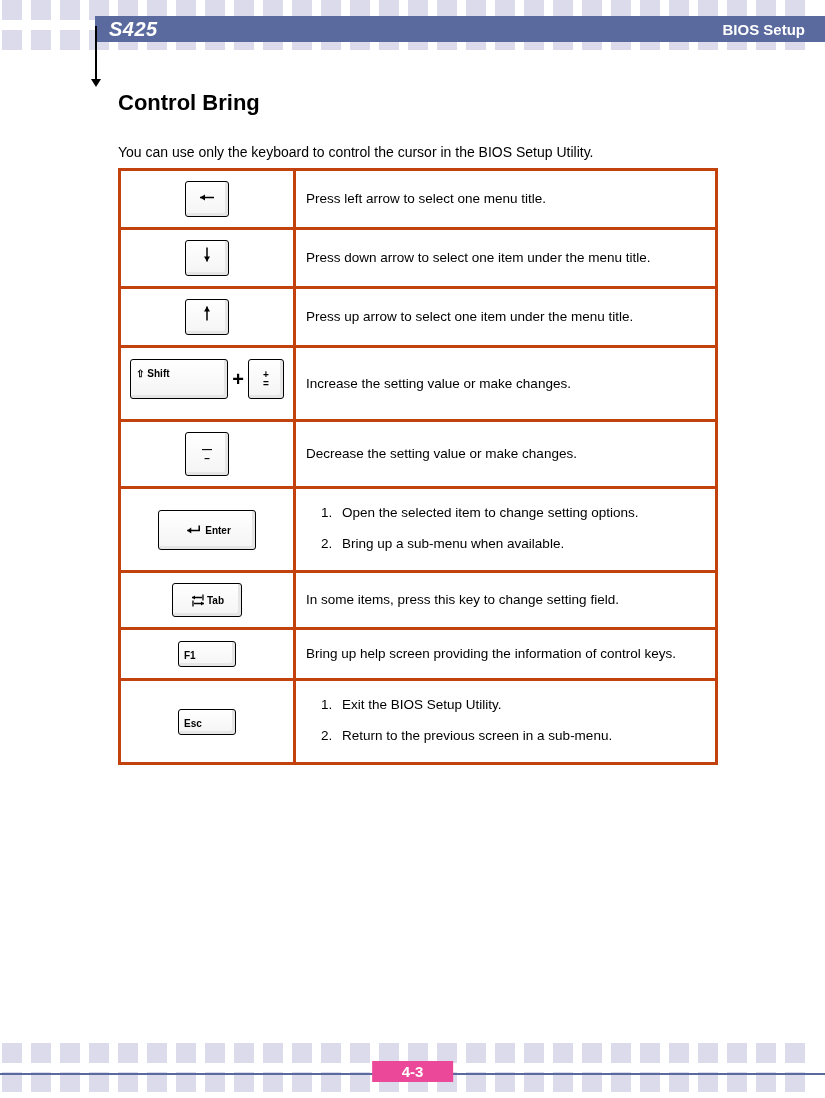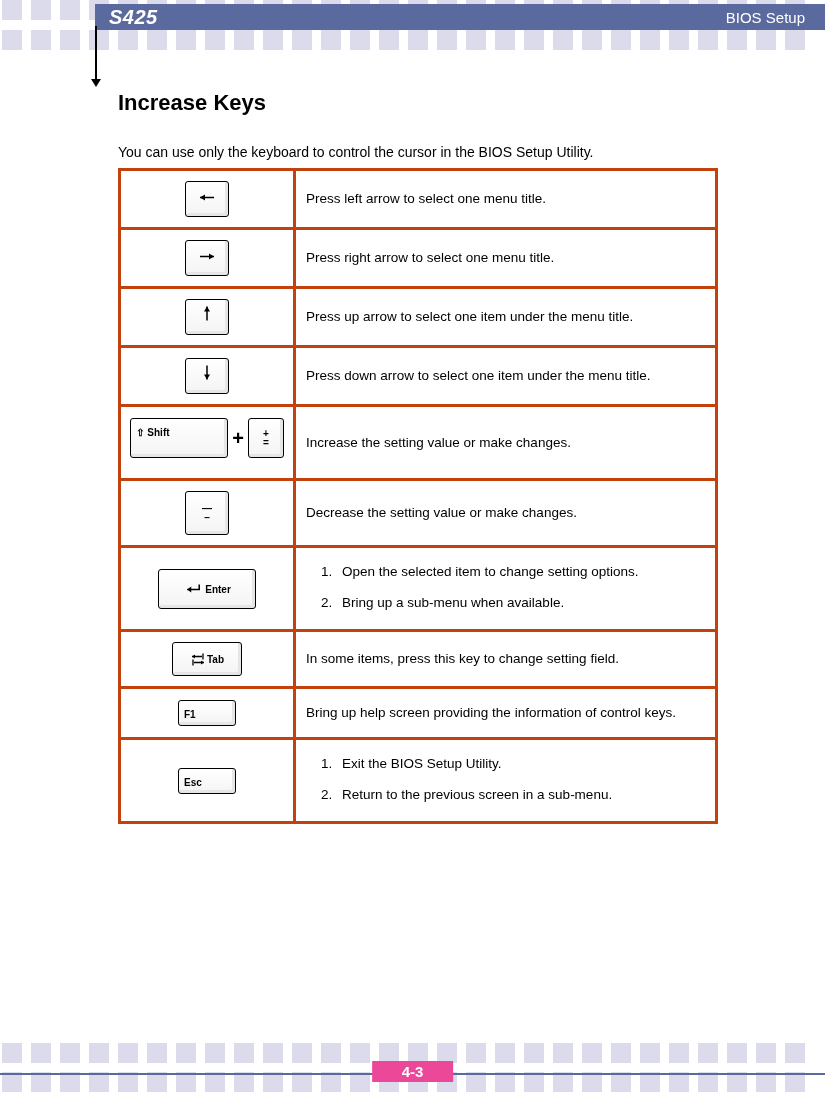--- a/index.html
+++ b/index.html
@@ -8,23 +8,23 @@
 
   
   .deco-strip { position: absolute; left: 0; width: 100%; display: flex; gap: 9px; padding-left: 2px; }
   .deco-strip .sq { width: 20px; height: 20px; background: #dbdbeb; }
   .top-strip-1 { top: 0; }
   .top-strip-2 { top: 30px; }
   .bot-strip-1 { bottom: 35px; }
   .bot-strip-2 { bottom: 6px; }
 
   
-  .header-bar { position: absolute; top: 4px; left: 95px; right: 0; height: 26px; background: #5b6a9e; display: flex; align-items: center; justify-content: space-between; padding: 0 20px 0 14px; }
+  .header-bar { position: absolute; top: 16px; left: 95px; right: 0; height: 26px; background: #5b6a9e; display: flex; align-items: center; justify-content: space-between; padding: 0 20px 0 14px; }
   .header-bar .left { color: #fff; font-weight: bold; font-size: 20px; font-style: italic; letter-spacing: 0.5px; }
-  .header-bar .right { color: #fff; font-weight: normal; font-size: 15px; margin-left: 45px; }
+  .header-bar .right { color: #fff; font-weight: bold; font-size: 15px; margin-left: 45px; }
 
   
   .v-line { position: absolute; top: 26px; left: 95px; width: 2px; height: 55px; background: #000; }
   .v-line::after { content: ""; position: absolute; bottom: -6px; left: -4px; width: 0; height: 0; border-left: 5px solid transparent; border-right: 5px solid transparent; border-top: 8px solid #000; }
 
   
   .content { position: absolute; top: 90px; left: 118px; width: 600px; }
   .heading { font-size: 22px; font-weight: bold; margin-bottom: 28px; }
   .intro { font-size: 14px; margin-bottom: 8px; }
 
@@ -119,68 +119,57 @@
     <div class="sq"></div>
 </div>
 
 <div class="header-bar">
   <span class="left">S425</span>
   <span class="right">BIOS Setup</span>
 </div>
 <div class="v-line"></div>
 
 <div class="content">
-  <div class="heading">Increase Keys</div>
+  <div class="heading">Control Bring</div>
   <div class="intro">You can use only the keyboard to control the cursor in the BIOS Setup Utility.</div>
 
   <table class="keys">
     <tbody>
         <tr>
       <td class="kcol">
         <span class="keycap small">
           <span class="lbl cl"><svg class="arrow-horiz" viewBox="0 0 18 10">
                   <line x1="2" y1="5" x2="16" y2="5" stroke="#000" stroke-width="1.5"></line>
                   <polygon points="2,5 7,2 7,8" fill="#000"></polygon>
                 </svg></span>
         </span>
       </td>
       <td class="dcol">Press left arrow to select one menu title.</td>
     </tr>
     <tr>
       <td class="kcol">
         <span class="keycap small">
-          <span class="lbl cl"><svg class="arrow-horiz" viewBox="0 0 18 10">
-                  <line x1="2" y1="5" x2="16" y2="5" stroke="#000" stroke-width="1.5"></line>
-                  <polygon points="16,5 11,2 11,8" fill="#000"></polygon>
+          <span class="lbl cl"><svg class="arrow-vert" viewBox="0 0 10 18">
+                  <line x1="5" y1="2" x2="5" y2="16" stroke="#000" stroke-width="1.5"></line>
+                  <polygon points="5,16 2,11 8,11" fill="#000"></polygon>
                 </svg></span>
         </span>
       </td>
-      <td class="dcol">Press right arrow to select one menu title.</td>
+      <td class="dcol justify">Press down arrow to select one item under the menu title.</td>
     </tr>
     <tr>
       <td class="kcol">
         <span class="keycap small">
           <span class="lbl cl"><svg class="arrow-vert" viewBox="0 0 10 18">
                   <line x1="5" y1="2" x2="5" y2="16" stroke="#000" stroke-width="1.5"></line>
                   <polygon points="5,2 2,7 8,7" fill="#000"></polygon>
                 </svg></span>
         </span>
       </td>
       <td class="dcol justify">Press up arrow to select one item under the menu title.</td>
-    </tr>
-    <tr>
-      <td class="kcol">
-        <span class="keycap small">
-          <span class="lbl cl"><svg class="arrow-vert" viewBox="0 0 10 18">
-                  <line x1="5" y1="2" x2="5" y2="16" stroke="#000" stroke-width="1.5"></line>
-                  <polygon points="5,16 2,11 8,11" fill="#000"></polygon>
-                </svg></span>
-        </span>
-      </td>
-      <td class="dcol justify">Press down arrow to select one item under the menu title.</td>
     </tr>
     <tr>
       <td class="kcol">
         <span class="combo">
           <span class="keycap wide">
             <span class="lbl tl">⇧ <span>Shift</span></span>
           </span>
           <span class="plus">+</span>
           <span class="keycap" style="width:30px;height:40px;">
             <span class="lbl" style="top:4px;left:50%;transform:translateX(-50%);">+</span>

